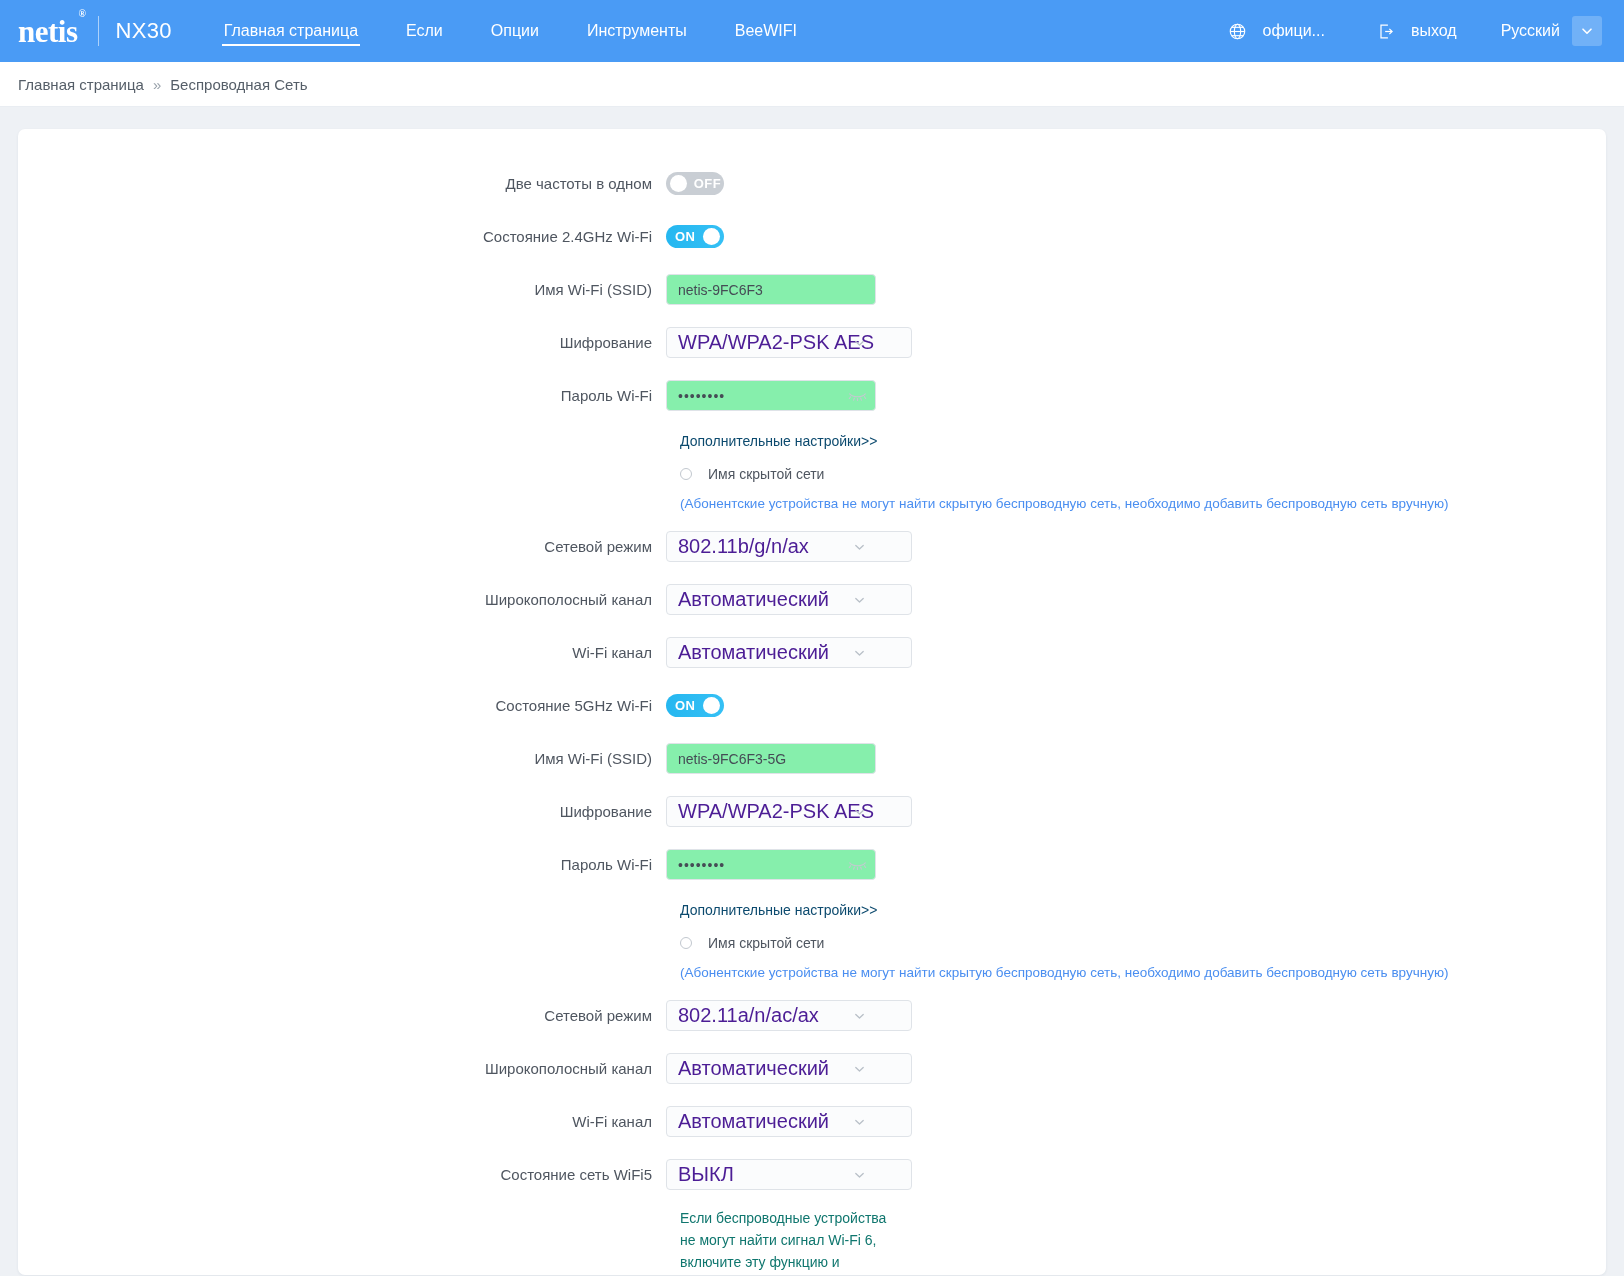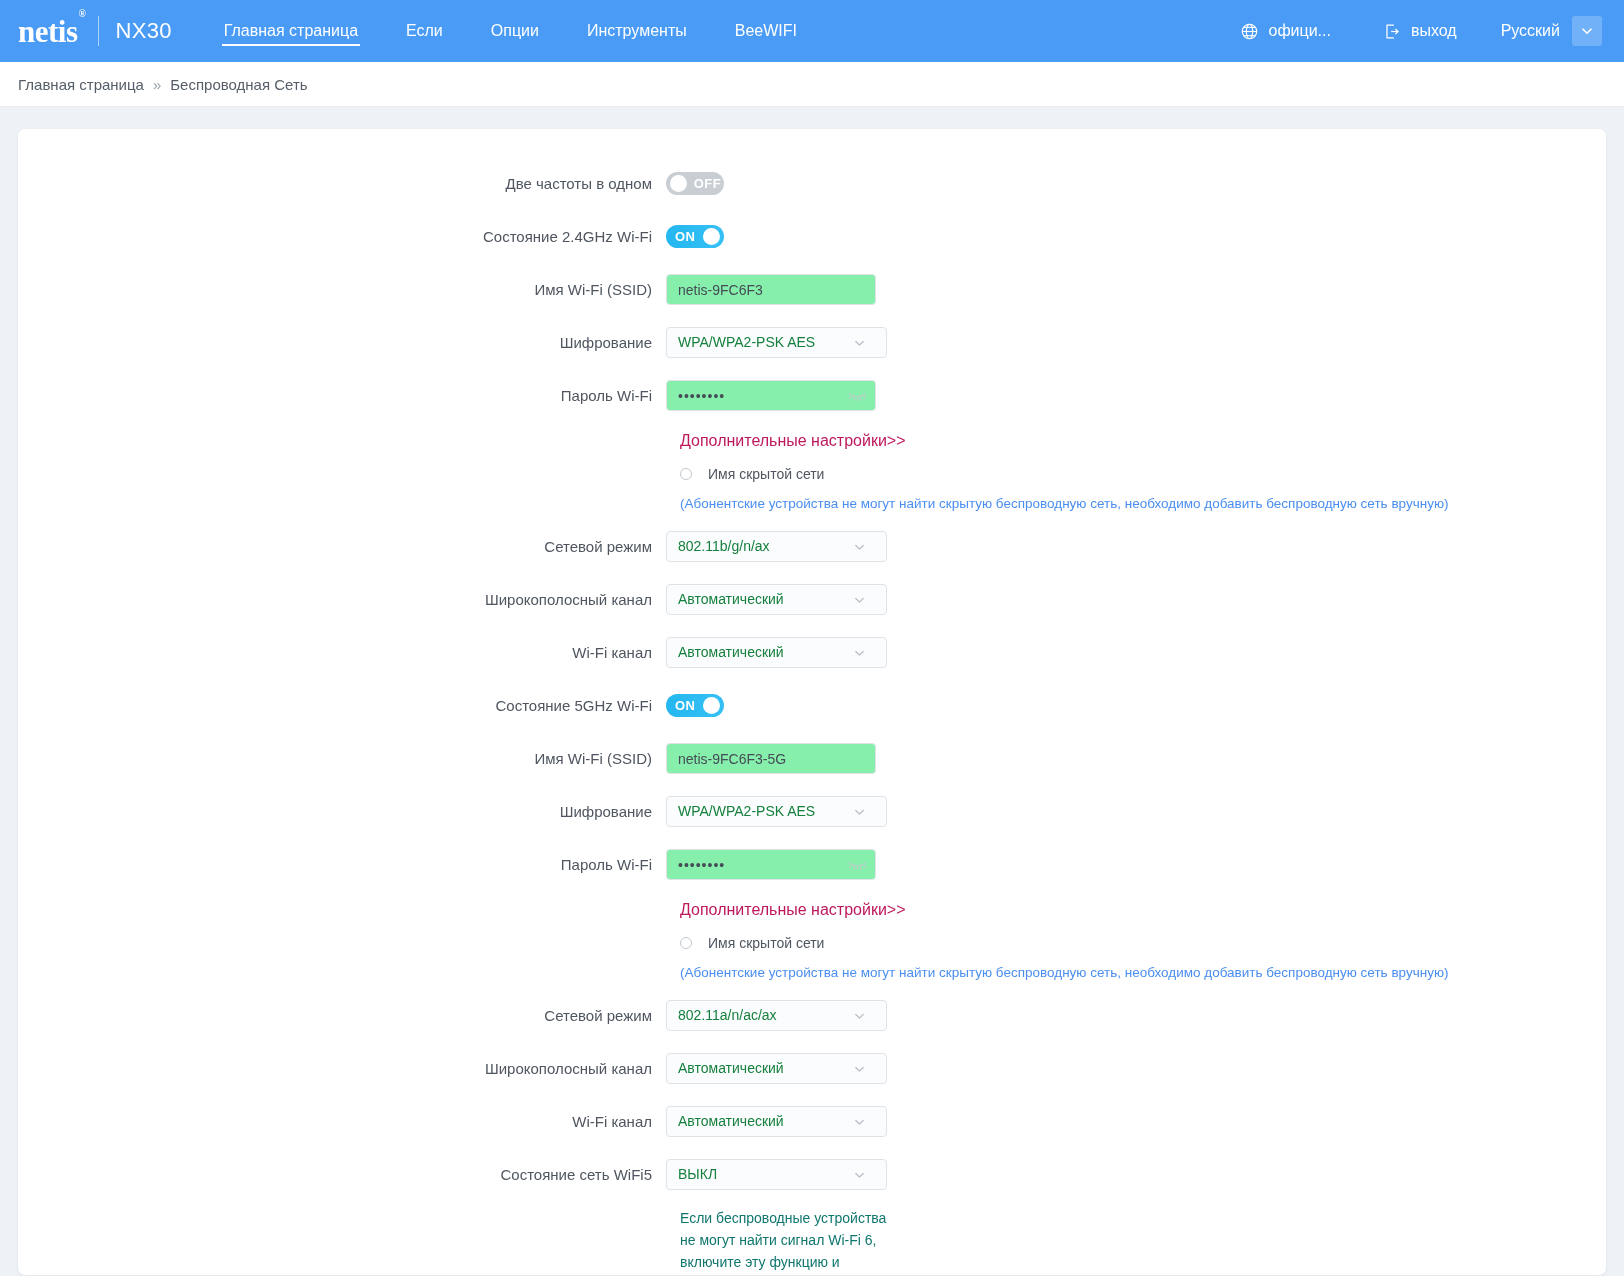--- a/index.html
+++ b/index.html
@@ -84,21 +84,21 @@
   .topright {
     margin-left: auto;
     display: flex;
     align-items: center;
     gap: 0;
     height: 62px;
   }
   .tr-item {
     display: flex;
     align-items: center;
-    gap: 9px;
+    gap: 15px;
     font-size: 16px;
     color: #ffffff;
     cursor: pointer;
     padding: 0 8px;
     white-space: nowrap;
   }
   .tr-item + .tr-item { margin-left: 36px; }
   .tr-icon { width: 19px; height: 19px; display: block; flex: 0 0 auto; }
   .lang-wrap {
     display: flex;
@@ -213,47 +213,47 @@
     transform: translateY(-50%);
     width: 19px; height: 14px;
     cursor: pointer;
     display: flex; align-items: center; justify-content: center;
   }
   .eye-btn svg { width: 19px; height: 13px; display: block; }
 
   
   .sel-wrap { position: relative; width: 210px; }
   .sel {
-    width: 221px; height: 31px;
+    width: 246px; height: 31px;
     border: 1px solid #dfe3e8;
     border-radius: 4px;
     background: #fbfcfd;
-    font-size: 14px;
-    color: #15803d;
+    font-size: 20px;
+    color: #4c1d95;
     padding: 0 30px 0 11px;
     font-family: "Liberation Sans", sans-serif;
     appearance: none;
     -webkit-appearance: none;
     outline: none;
     cursor: pointer;
     line-height: 29px;
   }
   .sel-caret {
     position: absolute; right: 10px; top: 50%;
     transform: translateY(-50%);
     pointer-events: none;
     width: 13px; height: 13px;
   }
   .sel-caret svg { width: 13px; height: 13px; display: block; }
 
   
   .indent { margin-left: 648px; padding-left: 14px; }
   .adv-link {
-    font-size: 16px;
-    color: #be185d;
+    font-size: 14px;
+    color: #0c4a6e;
     cursor: pointer;
     display: inline-block;
     height: 38px;
     line-height: 38px;
   }
   .hidden-row { display: flex; align-items: center; gap: 16px; height: 28px; cursor: pointer; }
   .radio {
     width: 12px; height: 12px;
     border: 1px solid #c2c8cf;
     border-radius: 50%;

